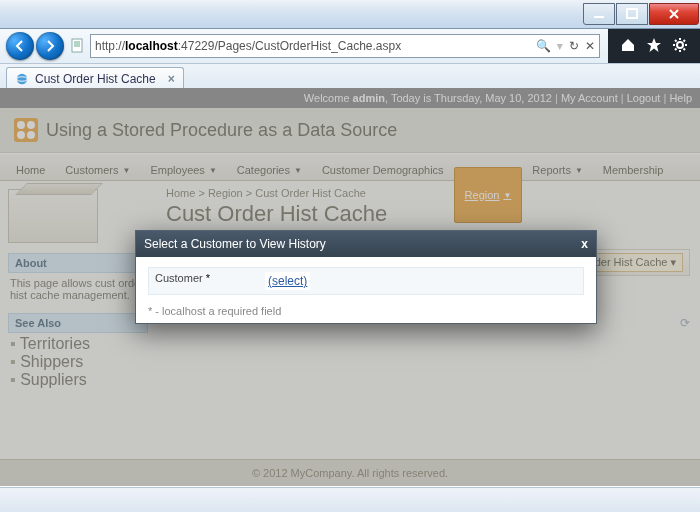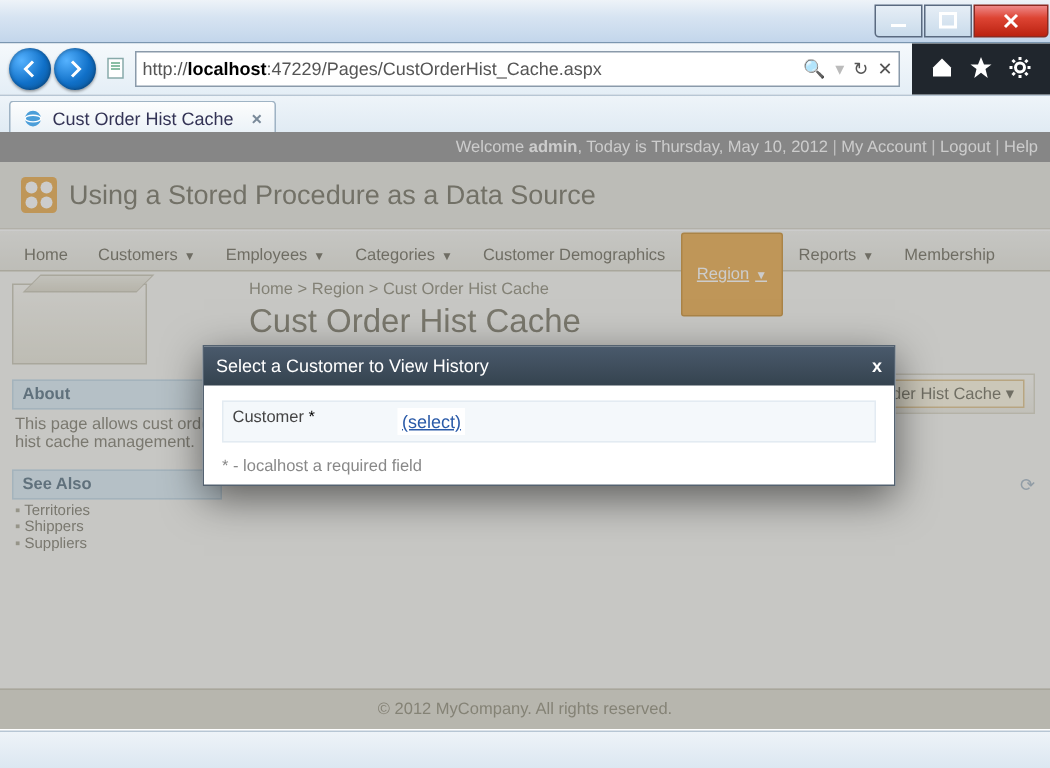--- a/index.html
+++ b/index.html
@@ -43,30 +43,30 @@
 
 .sitehead{background:#e6e6dd;display:flex;align-items:center;padding:10px 14px;border-bottom:1px solid #d5d2c4;gap:8px}
 .sitehead .logo{width:24px;height:24px;background:#f2a838;border-radius:3px;position:relative}
 .sitehead .logo:before,.sitehead .logo:after{content:"";position:absolute;background:#fff}
 .sitehead .logo:before{width:8px;height:8px;border-radius:50%;left:3px;top:3px}
 .sitehead .logo:after{width:8px;height:8px;border-radius:50%;right:3px;top:3px;box-shadow:0 10px 0 #fff,-10px 10px 0 #fff}
 .sitehead h1{margin:0;font-size:18px;font-weight:normal;color:#6f6c5a}
 
 .mainmenu{background:linear-gradient(#f5f5ef,#e8e7dd);border-top:1px solid #fff;border-bottom:1px solid #c7c3b0;display:flex;padding:0 6px;height:26px;font-size:11px}
 .mainmenu .mi{padding:16px 10px;display:flex;align-items:center;color:#6a6756;gap:4px}
-.mainmenu .mi.sel{background:#f2a838;color:#fff;border:1px solid #cf8a1e;border-radius:2px;height:22px;margin-top:1px}
+.mainmenu .mi.sel{background:#f2a838;color:#fff;border:1px solid #cf8a1e;border-radius:2px;height:22px;margin-top:13px}
 .dd{font-size:8px;color:#aba c}
 
 .bodycols{display:flex}
 .leftcol{width:140px;padding:8px}
 .box3d{width:88px;height:52px;border:1px solid #c7c3b0;background:linear-gradient(#f9f8f1,#e8e6d7);margin-bottom:10px;position:relative}
 .box3d:before{content:"";position:absolute;top:-7px;left:6px;right:6px;height:10px;background:linear-gradient(#efeee3,#ddd9c7);border:1px solid #c7c3b0;transform:skewX(-45deg);transform-origin:bottom}
 .sidehdr{background:#d8ecf7;border:1px solid #bcd7e7;color:#4f6c80;padding:3px 6px;font-weight:bold;font-size:11px;margin-top:8px}
 .sidetxt{color:#7b7868;font-size:11px;padding:4px 2px}
-.sidelist{list-style:none;padding:2px 0 0 2px;margin:0;color:#7b7868;font-size:10px}
+.sidelist{list-style:none;padding:2px 0 0 2px;margin:0;color:#7b7868;font-size:16px}
 .sidelist li:before{content:"▪ ";color:#a9a692}
 
 .maincol{padding:6px 10px;flex:1;color:#7b7868}
 .crumb{font-size:11px;color:#8a8772}
 .pgtitle{font-size:22px;color:#7a7763;margin:2px 0 4px 0;font-weight:normal}
 .pgdesc{font-size:11px;color:#8c8974;margin-bottom:6px}
 .toolbar{display:flex;align-items:center;gap:8px;font-size:11px;color:#7a7763;border:1px solid #d9d5c0;background:linear-gradient(#fbfaf3,#eeece0);padding:3px 6px}
 .toolbar .qf{font-style:italic;color:#b0ad9a}
 .toolbar .spacer2{flex:1}
 .viewsel{border:1px solid #e2c180;background:#fef7df;padding:2px 6px;color:#6b6854}

